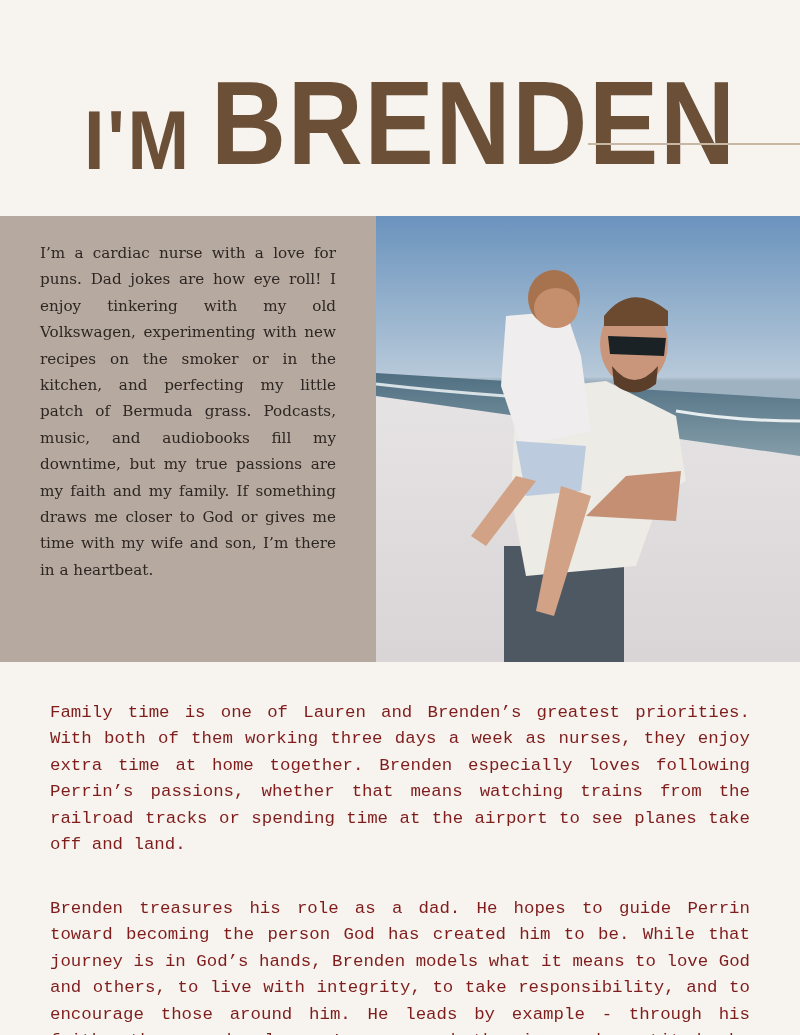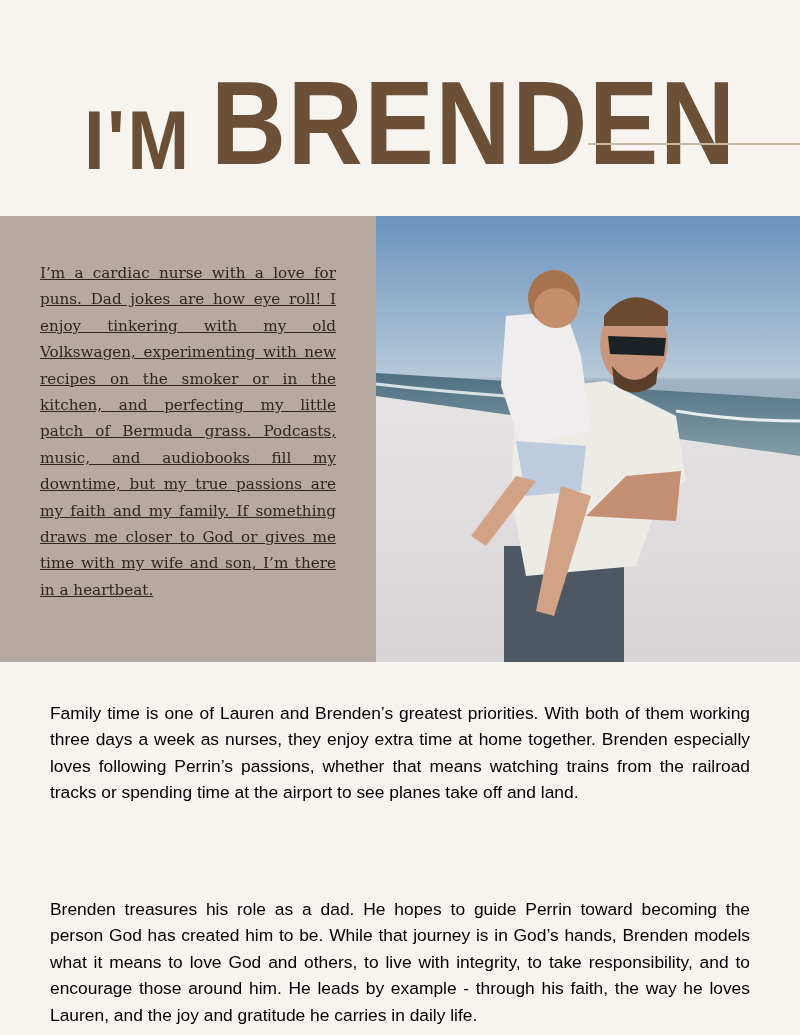--- a/index.html
+++ b/index.html
@@ -29,38 +29,37 @@
     width: 212px; height: 2px; background: #c7b8a3;
   }
   .band {
     position: absolute; left: 0; top: 216px; width: 800px; height: 446px;
   }
   .panel {
     position: absolute; left: 0; top: 0; width: 376px; height: 446px;
     background: #b6aaa0;
   }
   .panel-text {
-    position: absolute; left: 40px; top: 44px; width: 296px;
+    position: absolute; left: 40px; top: 24px; width: 296px;
     font-family: "DejaVu Serif", serif;
     font-size: 15.2px; line-height: 26.4px;
     color: #2e2622;
     text-align: justify;
-    text-decoration: underline;
   }
   .photo {
     position: absolute; left: 376px; top: 0; width: 424px; height: 446px;
     overflow: hidden;
     background: linear-gradient(180deg, #6f96bd 0%, #8fb0cf 25%, #b9cad8 36%, #9fb2c1 37%);
   }
   .photo svg { display: block; }
   .body-text {
     position: absolute; left: 50px; width: 700px;
-    font-family: Liberation Sans, sans-serif;
+    font-family: Liberation Mono, monospace;
     font-size: 17.4px; line-height: 26.4px;
-    color: #000000;
+    color: #7f1d1d;
     text-align: justify;
   }
   .p1 { top: 700px; }
   .p2 { top: 896px; }
 </style>
 </head>
 <body>
 
 <div class="title">
   <span class="small">I'M</span>

